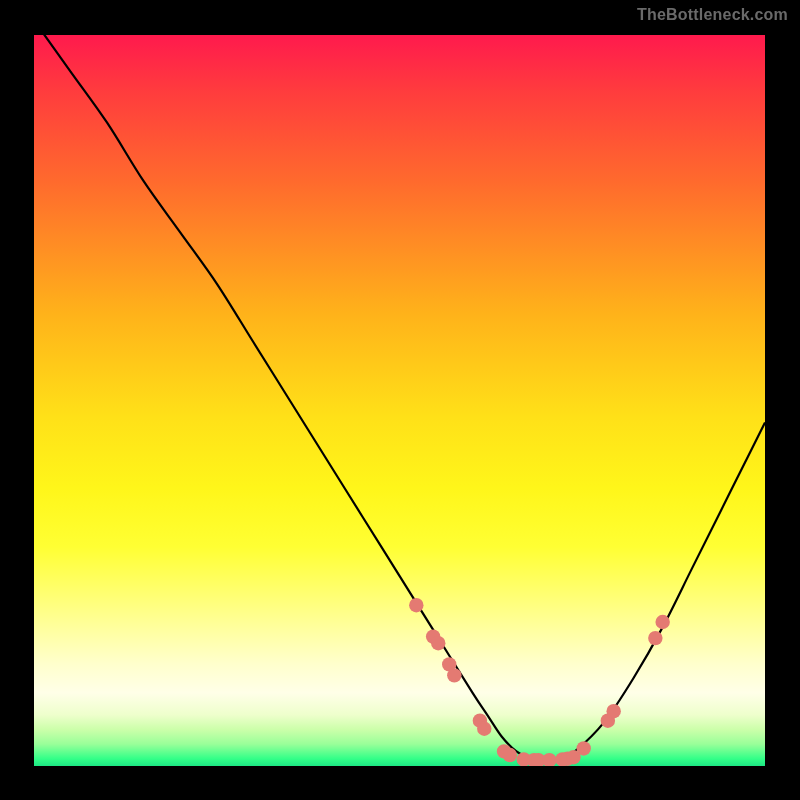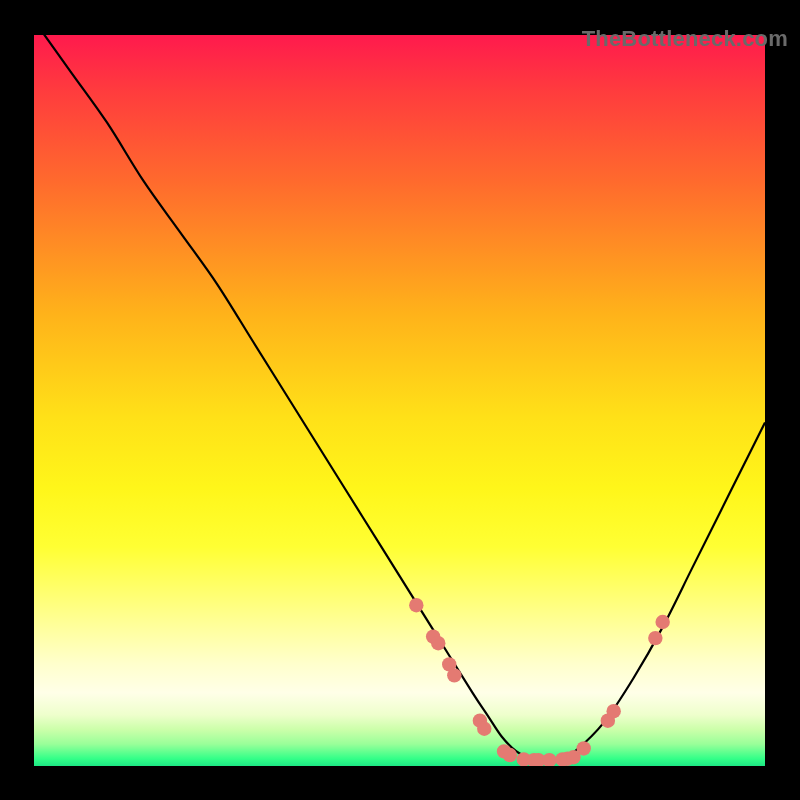--- a/index.html
+++ b/index.html
@@ -31,25 +31,24 @@
       #eeffcc 93%,
       #ccffaa 95%,
       #99ff99 97%,
       #33ff88 99%,
       #1de784 100%);
   }
   .watermark {
     position: absolute;
     top: 6px;
     right: 12px;
-    font-size: 22px;
+    font-size: 16px;
     font-weight: 600;
     color: #6a6a6a;
     letter-spacing: 0.2px;
-    margin-top: 20px;
   }
   svg {
     position: absolute;
     left: 0;
     top: 0;
   }
 </style>
 </head>
 <body>
 

